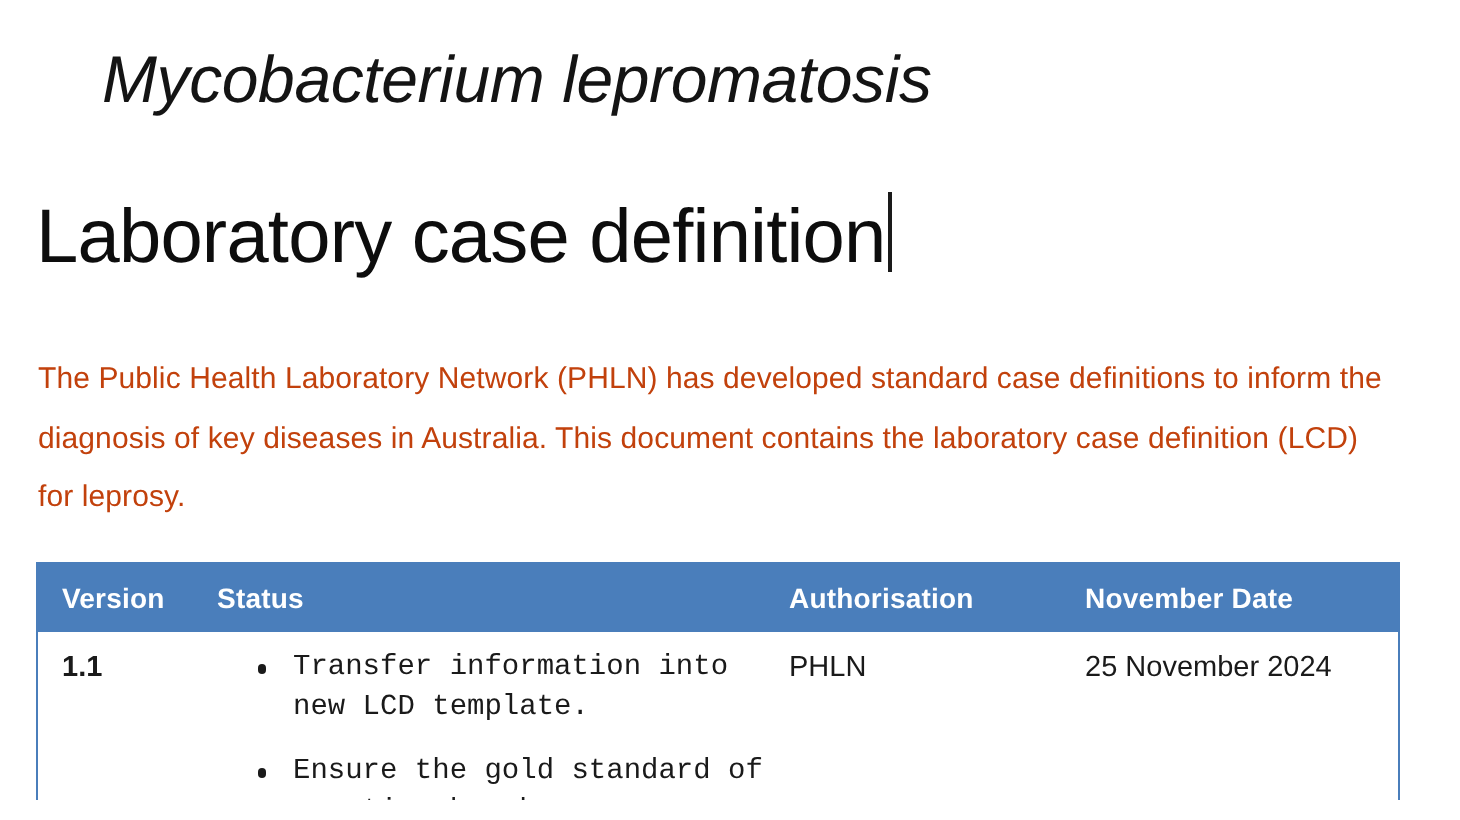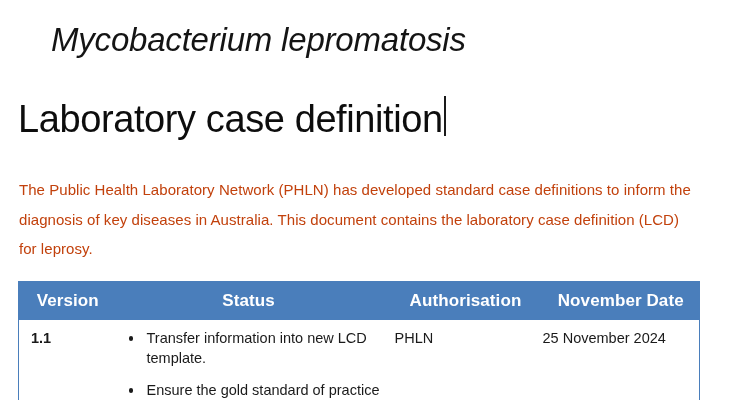--- a/index.html
+++ b/index.html
@@ -82,23 +82,23 @@
     left: 18px;
     top: 281px;
     width: 681px;
     border-collapse: collapse;
     table-layout: fixed;
     border: 1px solid #4a7ebb;
   }
   .version-table thead th {
     background: #4a7ebb;
     color: #ffffff;
-    font-size: 17px;
+    font-size: 14px;
     font-weight: bold;
-    text-align: center;
+    text-align: left;
     padding: 9px 0 9px 0;
     height: 16px;
     vertical-align: middle;
     border: none;
     letter-spacing: 0.1px;
   }
   .version-table tbody td {
     background: #ffffff;
     font-size: 14.5px;
     color: #1a1a1a;
@@ -129,20 +129,21 @@
   .status-list {
     margin: 0;
     padding: 0;
     list-style: none;
   }
   .status-list li {
     position: relative;
     padding-left: 42px;
     margin-bottom: 13px;
     line-height: 19.5px;
+    font-family: Liberation Mono, monospace;
   }
   .status-list li:last-child {
     margin-bottom: 0;
   }
   .status-list li .bullet {
     position: absolute;
     left: 24px;
     top: 7px;
     width: 4.5px;
     height: 4.5px;

